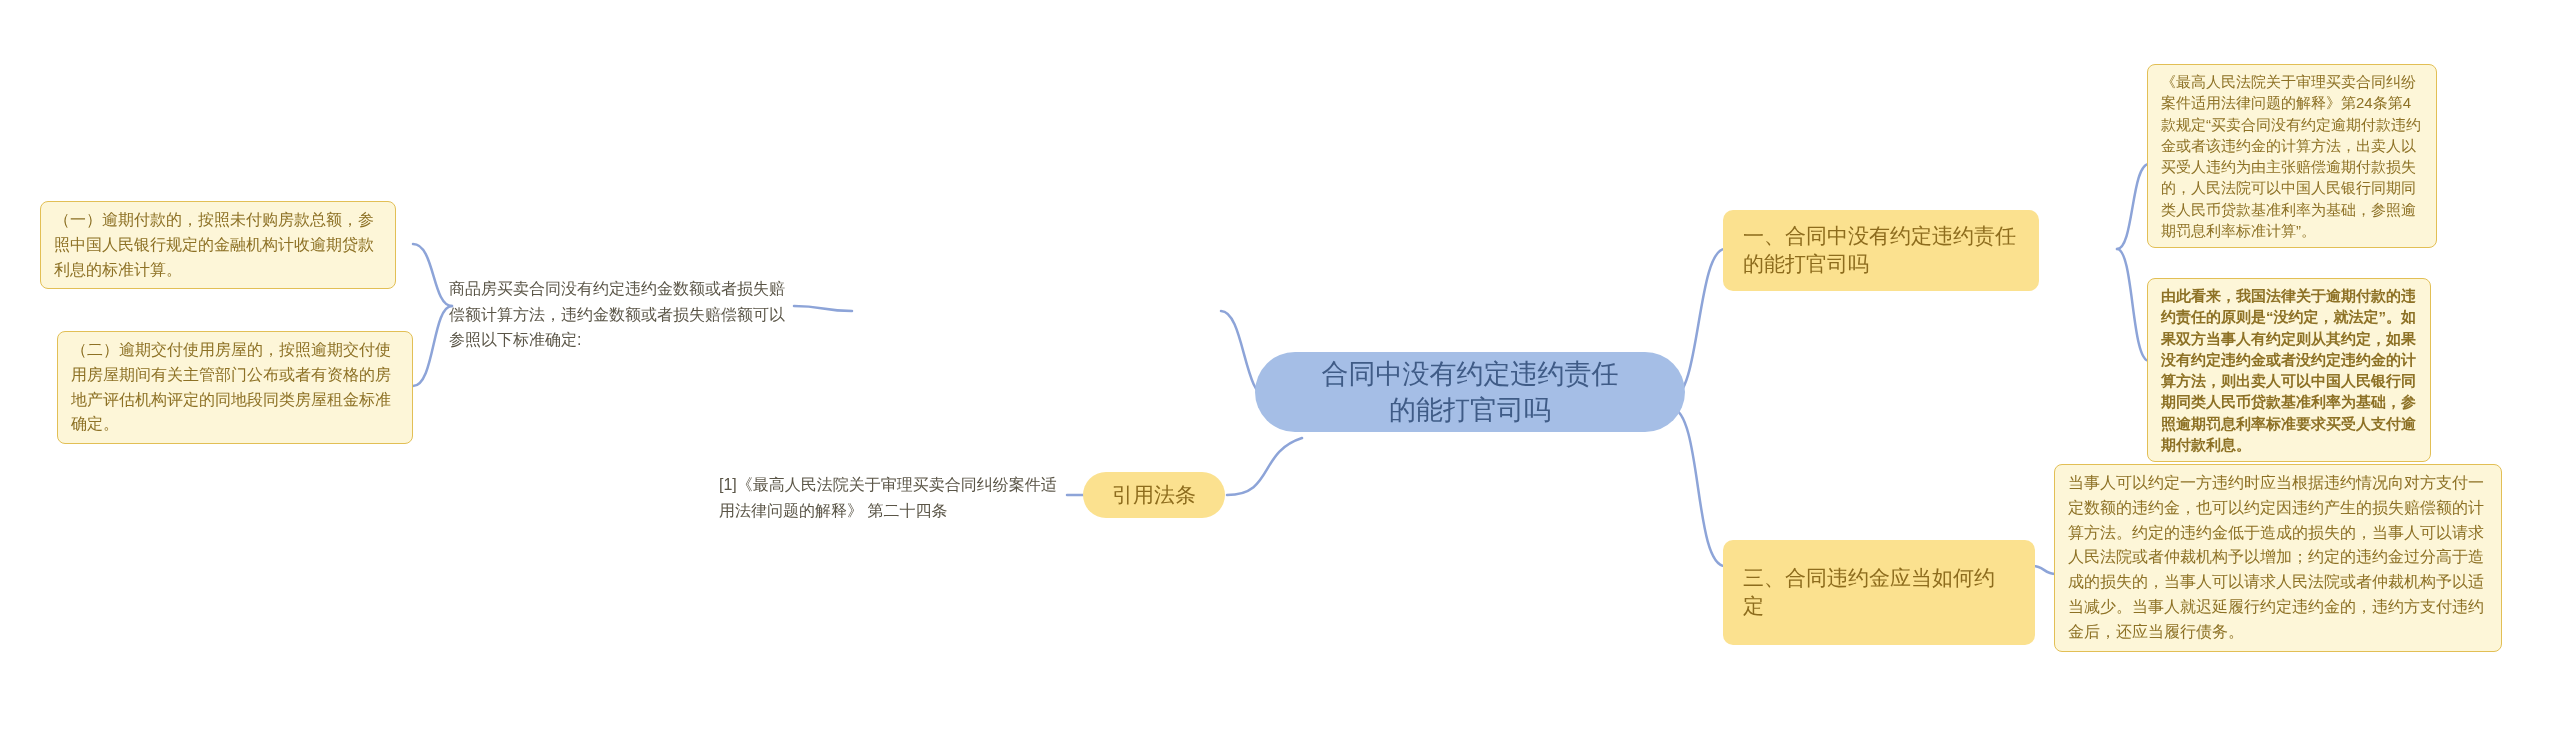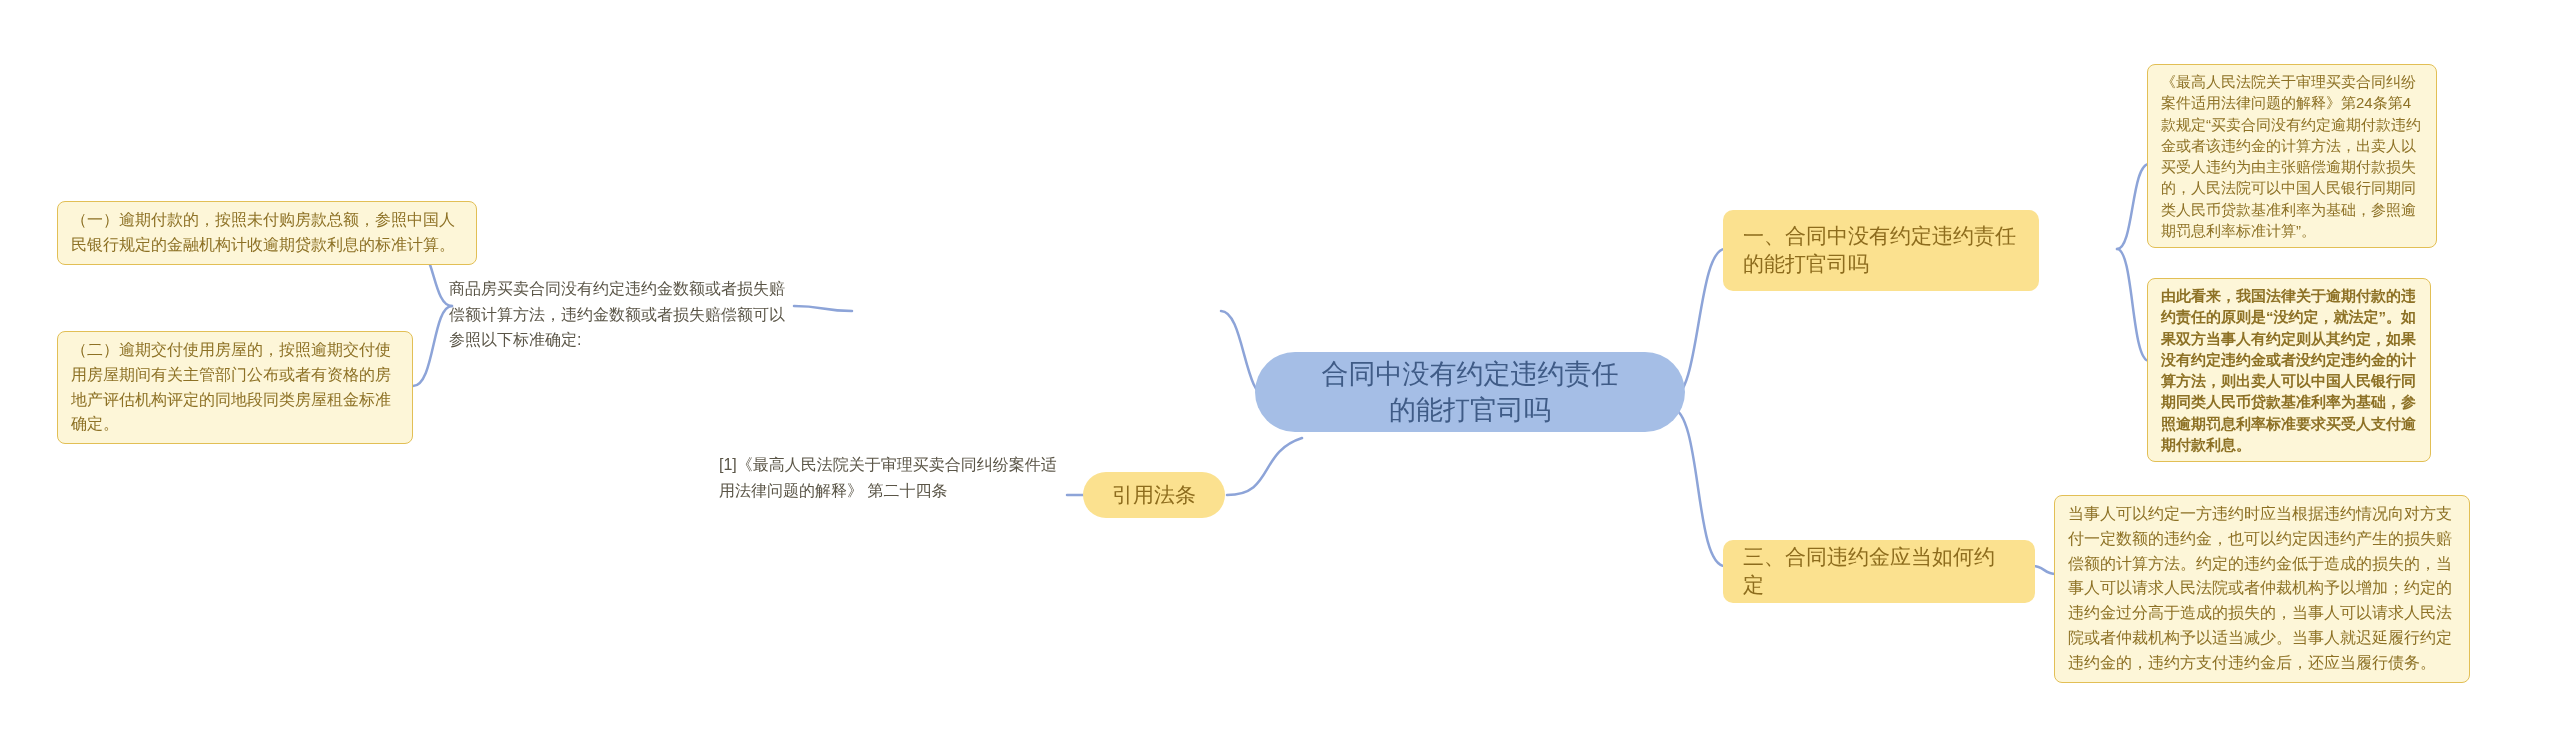--- a/index.html
+++ b/index.html
@@ -40,46 +40,46 @@
   .branch-node {
     background: var(--branch-bg);
     color: var(--branch-text);
     border-radius: 10px;
     font-size: 21px; line-height: 1.35;
     display: flex; align-items: center;
     padding: 12px 20px;
   }
   #node-branch1 { left: 1723px; top: 210px; width: 316px; min-height: 78px; }
   #node-branch2 { left: 849px;  top: 276px; width: 372px; min-height: 70px; }
-  #node-branch4 { left: 1723px; top: 540px; width: 312px; min-height: 52px; padding: 3px 20px; }
+  #node-branch4 { left: 1723px; top: 540px; width: 312px; min-height: 52px; padding: 24px 20px; }
   #node-citation {
     left: 1083px; top: 472px; width: 142px; height: 46px;
     border-radius: 999px; justify-content: center; padding: 6px 10px; text-align: right;
   }
 
   .leaf-box {
     background: var(--leaf-bg);
     border: 1px solid var(--leaf-border);
     border-radius: 8px;
     color: var(--leaf-text);
     font-size: 16px; line-height: 1.55;
     padding: 6px 13px;
   }
-  #box-overdue-payment  { left: 57px;   top: 201px; width: 420px; }
+  #box-overdue-payment  { left: 40px;   top: 201px; width: 356px; }
   #box-overdue-delivery { left: 57px;   top: 331px; width: 356px; }
   #box-law        { left: 2147px; top: 64px;  width: 290px; font-size: 15px; line-height: 1.42; }
   #box-conclusion { left: 2147px; top: 278px; width: 284px; font-size: 15px; line-height: 1.42; font-weight: bold; }
-  #box-detail     { left: 2054px; top: 464px; width: 416px; margin-top: 31px; }
+  #box-detail     { left: 2054px; top: 464px; width: 448px; }
 
   .plain-text {
     color: var(--plain-text);
     font-size: 16px; line-height: 1.6;
   }
   #text-intro    { left: 449px; top: 276px; width: 345px; }
-  #text-citation { left: 719px; top: 452px; width: 348px; }
+  #text-citation { left: 719px; top: 472px; width: 348px; }
 </style>
 </head>
 <body>
 
 <div id="canvas">
 
   <svg id="connectors" viewBox="0 0 2560 743" xmlns="http://www.w3.org/2000/svg">
     <path d="M 1268 398 C 1244 398 1244 311 1221 311"></path>
     <path d="M 852 311 C 822 311 824 306 794 306"></path>
     <path d="M 452 306 C 432 306 435 244 413 244"></path>

